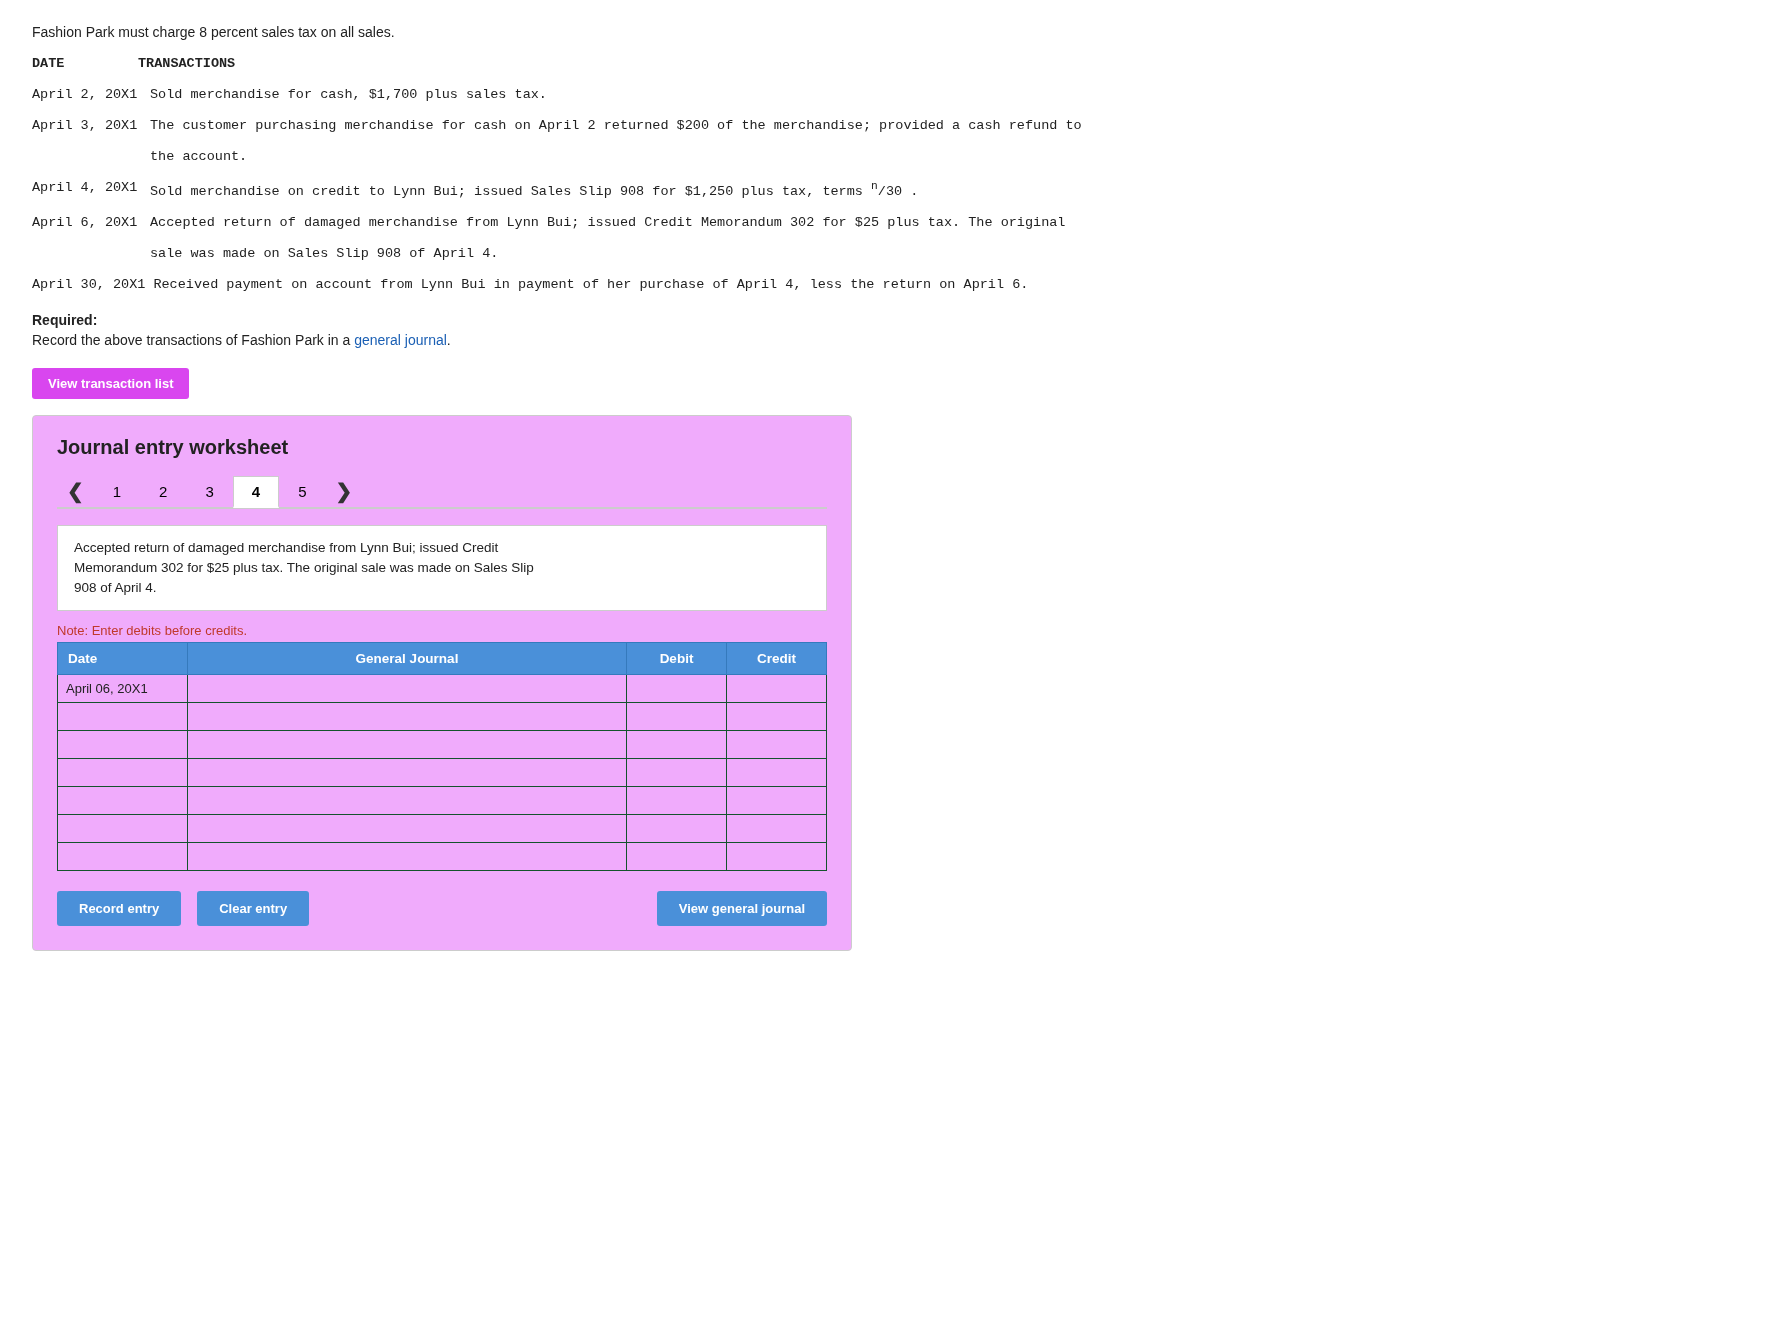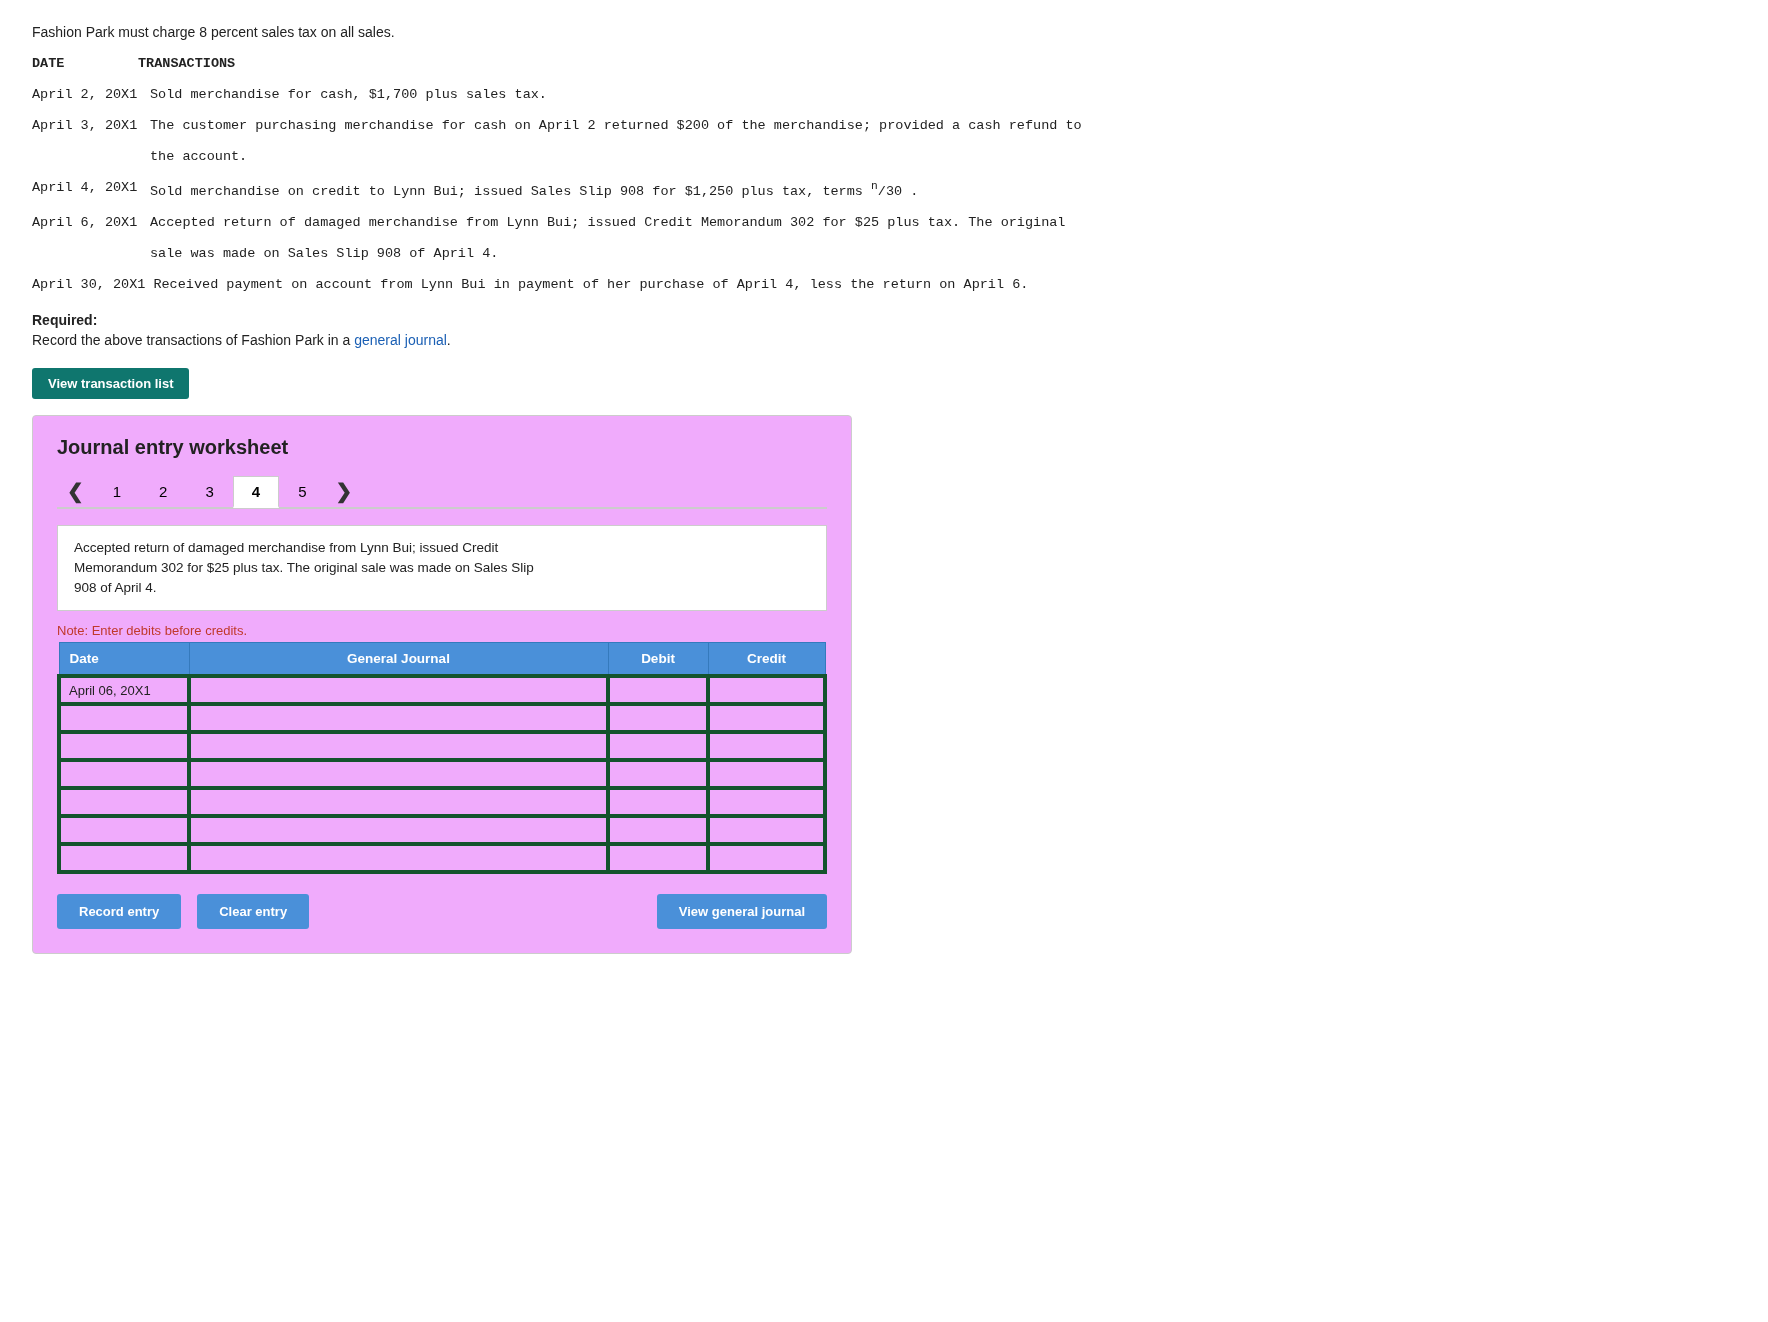--- a/index.html
+++ b/index.html
@@ -48,21 +48,21 @@
       font-weight: bold;
       margin-bottom: 4px;
     }
     .required-section .required-text {
       font-size: 14px;
     }
     .required-section .required-text span {
       color: #1a5fb4;
     }
     .view-transaction-btn {
-      background: #0f766e;
+      background: #d946ef;
       color: #fff;
       border: none;
       padding: 8px 16px;
       font-size: 13px;
       font-weight: bold;
       cursor: pointer;
       border-radius: 3px;
       margin-bottom: 16px;
     }
     .worksheet-container {
@@ -129,21 +129,21 @@
     .journal-table thead tr th {
       background: #4a90d9;
       color: #fff;
       padding: 8px 10px;
       text-align: left;
       font-size: 13.5px;
       border: 1px solid #357abd;
     }
     .journal-table thead tr th.center { text-align: center; }
     .journal-table tbody tr td {
-      border: 4px solid #14532d;
+      border: 1px solid #14532d;
       padding: 0;
       height: 28px;
     }
     .journal-table tbody tr td input {
       width: 100%;
       height: 100%;
       border: none;
       outline: none;
       padding: 4px 8px;
       font-size: 13px;
@@ -248,21 +248,21 @@
   </div>
 
   <p class="note-text">Note: Enter debits before credits.</p>
 
   <table class="journal-table">
     <thead>
       <tr>
         <th style="width:130px;">Date</th>
         <th class="center">General Journal</th>
         <th class="center" style="width:100px;">Debit</th>
-        <th class="center" style="width:117px;margin-top:29px;">Credit</th>
+        <th class="center" style="width:100px;margin-top:29px;">Credit</th>
       </tr>
     </thead>
     <tbody>
       <tr>
         <td class="date-cell">April 06, 20X1</td>
         <td class="input-cell"><input type="text" style=""></td>
         <td class="input-cell"><input type="text" style=""></td>
         <td class="input-cell"><input type="text" style=""></td>
       </tr>
       <tr>

